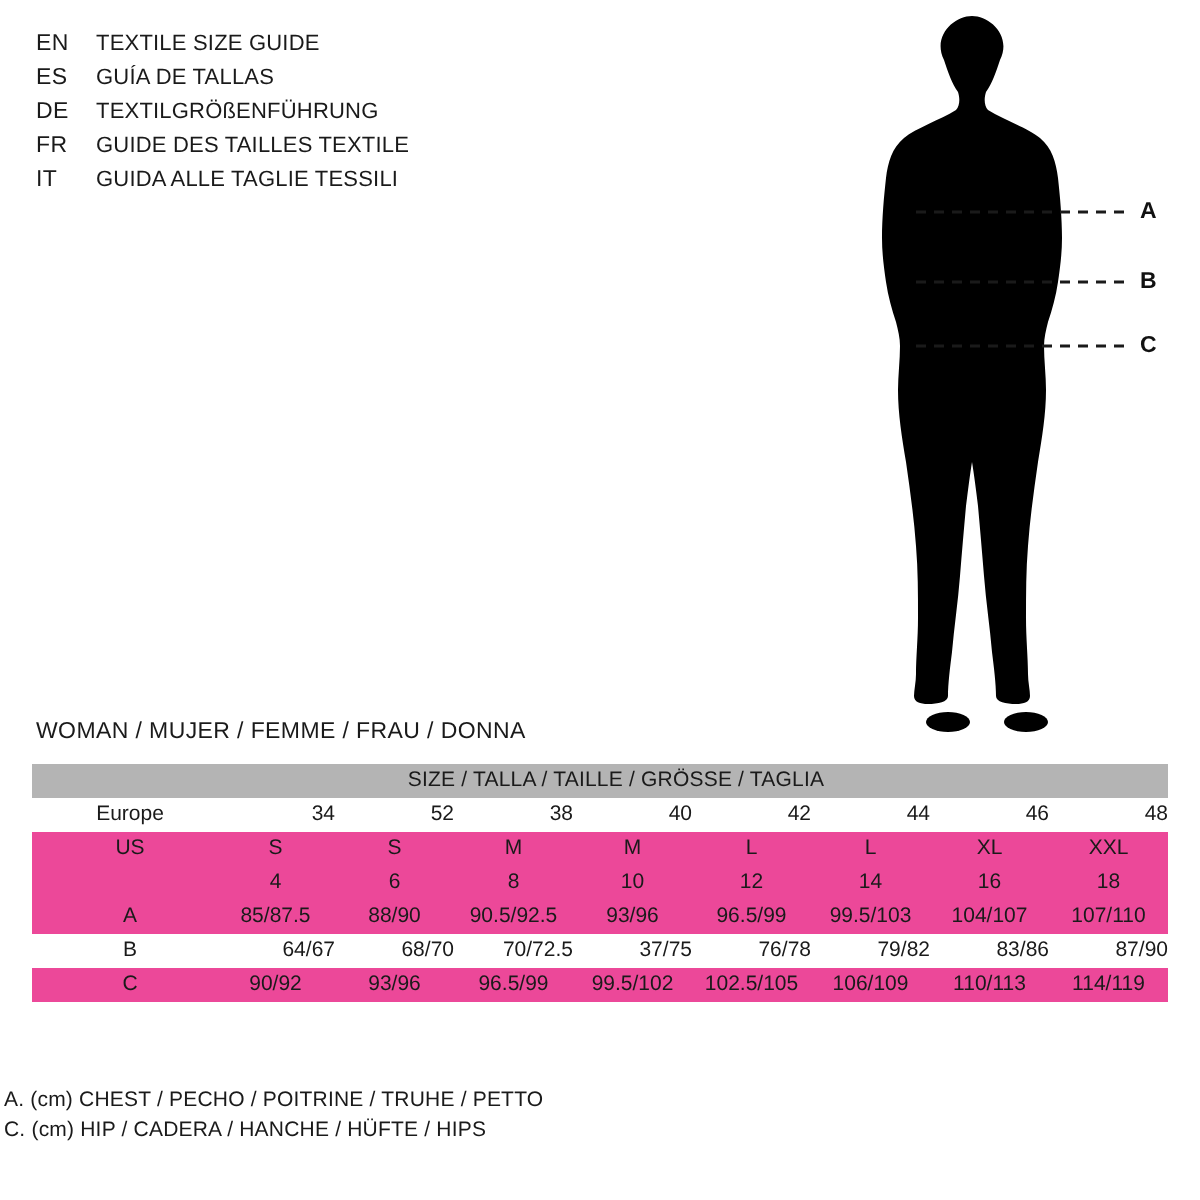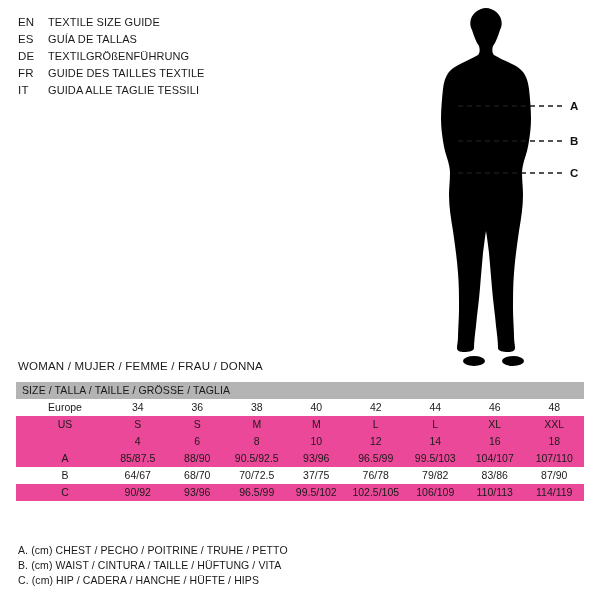--- a/index.html
+++ b/index.html
@@ -97,36 +97,36 @@
     font-weight: normal;
     text-align: center;
     border: 0;
   }
   table.size-table td.rowhead {
     text-align: center;
     padding-left: 6px;
   }
   tr.head-row td {
     background: #b4b4b4;
-    text-align: left;
-    padding-left: 6px;
+    text-align: center;
+    padding-left: 16px;
     font-size: 10.5px;
     letter-spacing: 0.1px;
   }
   tr.shade td { background: #ec4899; }
-  tr.plain td { background: #ffffff; }
+  tr.plain td { background: #ffffff; text-align: right; }
 
   
   col.c0 { width: 92px; }
   col.cx { width: 59.5px; }
 
   
   .notes {
     position: absolute;
-    left: 18px;
+    left: 2px;
     top: 543px;
     width: 420px;
   }
   .note-row {
     font-size: 10.5px;
     line-height: 15px;
     letter-spacing: 0.1px;
     white-space: nowrap;
   }
 </style>
@@ -235,21 +235,21 @@
           <col class="cx">
       </colgroup>
       <tbody>
         <tr class="head-row">
           <td colspan="9">SIZE / TALLA / TAILLE / GRÖSSE / TAGLIA</td>
         </tr>
 
         <tr class="plain">
           <td class="rowhead">Europe</td>
           <td>34</td>
-          <td>36</td>
+          <td>52</td>
           <td>38</td>
           <td>40</td>
           <td>42</td>
           <td>44</td>
           <td>46</td>
           <td>48</td>
         </tr>
 
         <tr class="shade">
           <td class="rowhead">US</td>
@@ -310,17 +310,16 @@
           <td>106/109</td>
           <td>110/113</td>
           <td>114/119</td>
         </tr>
       </tbody>
     </table>
   </div>
 
   <div class="notes">
     <div class="note-row">A. (cm) CHEST / PECHO / POITRINE / TRUHE / PETTO</div>
-    <div class="note-row">B. (cm) WAIST / CINTURA / TAILLE / HÜFTUNG / VITA</div>
     <div class="note-row">C. (cm) HIP / CADERA / HANCHE / HÜFTE / HIPS</div>
   </div>
 
 </div>
 
 </body></html>

